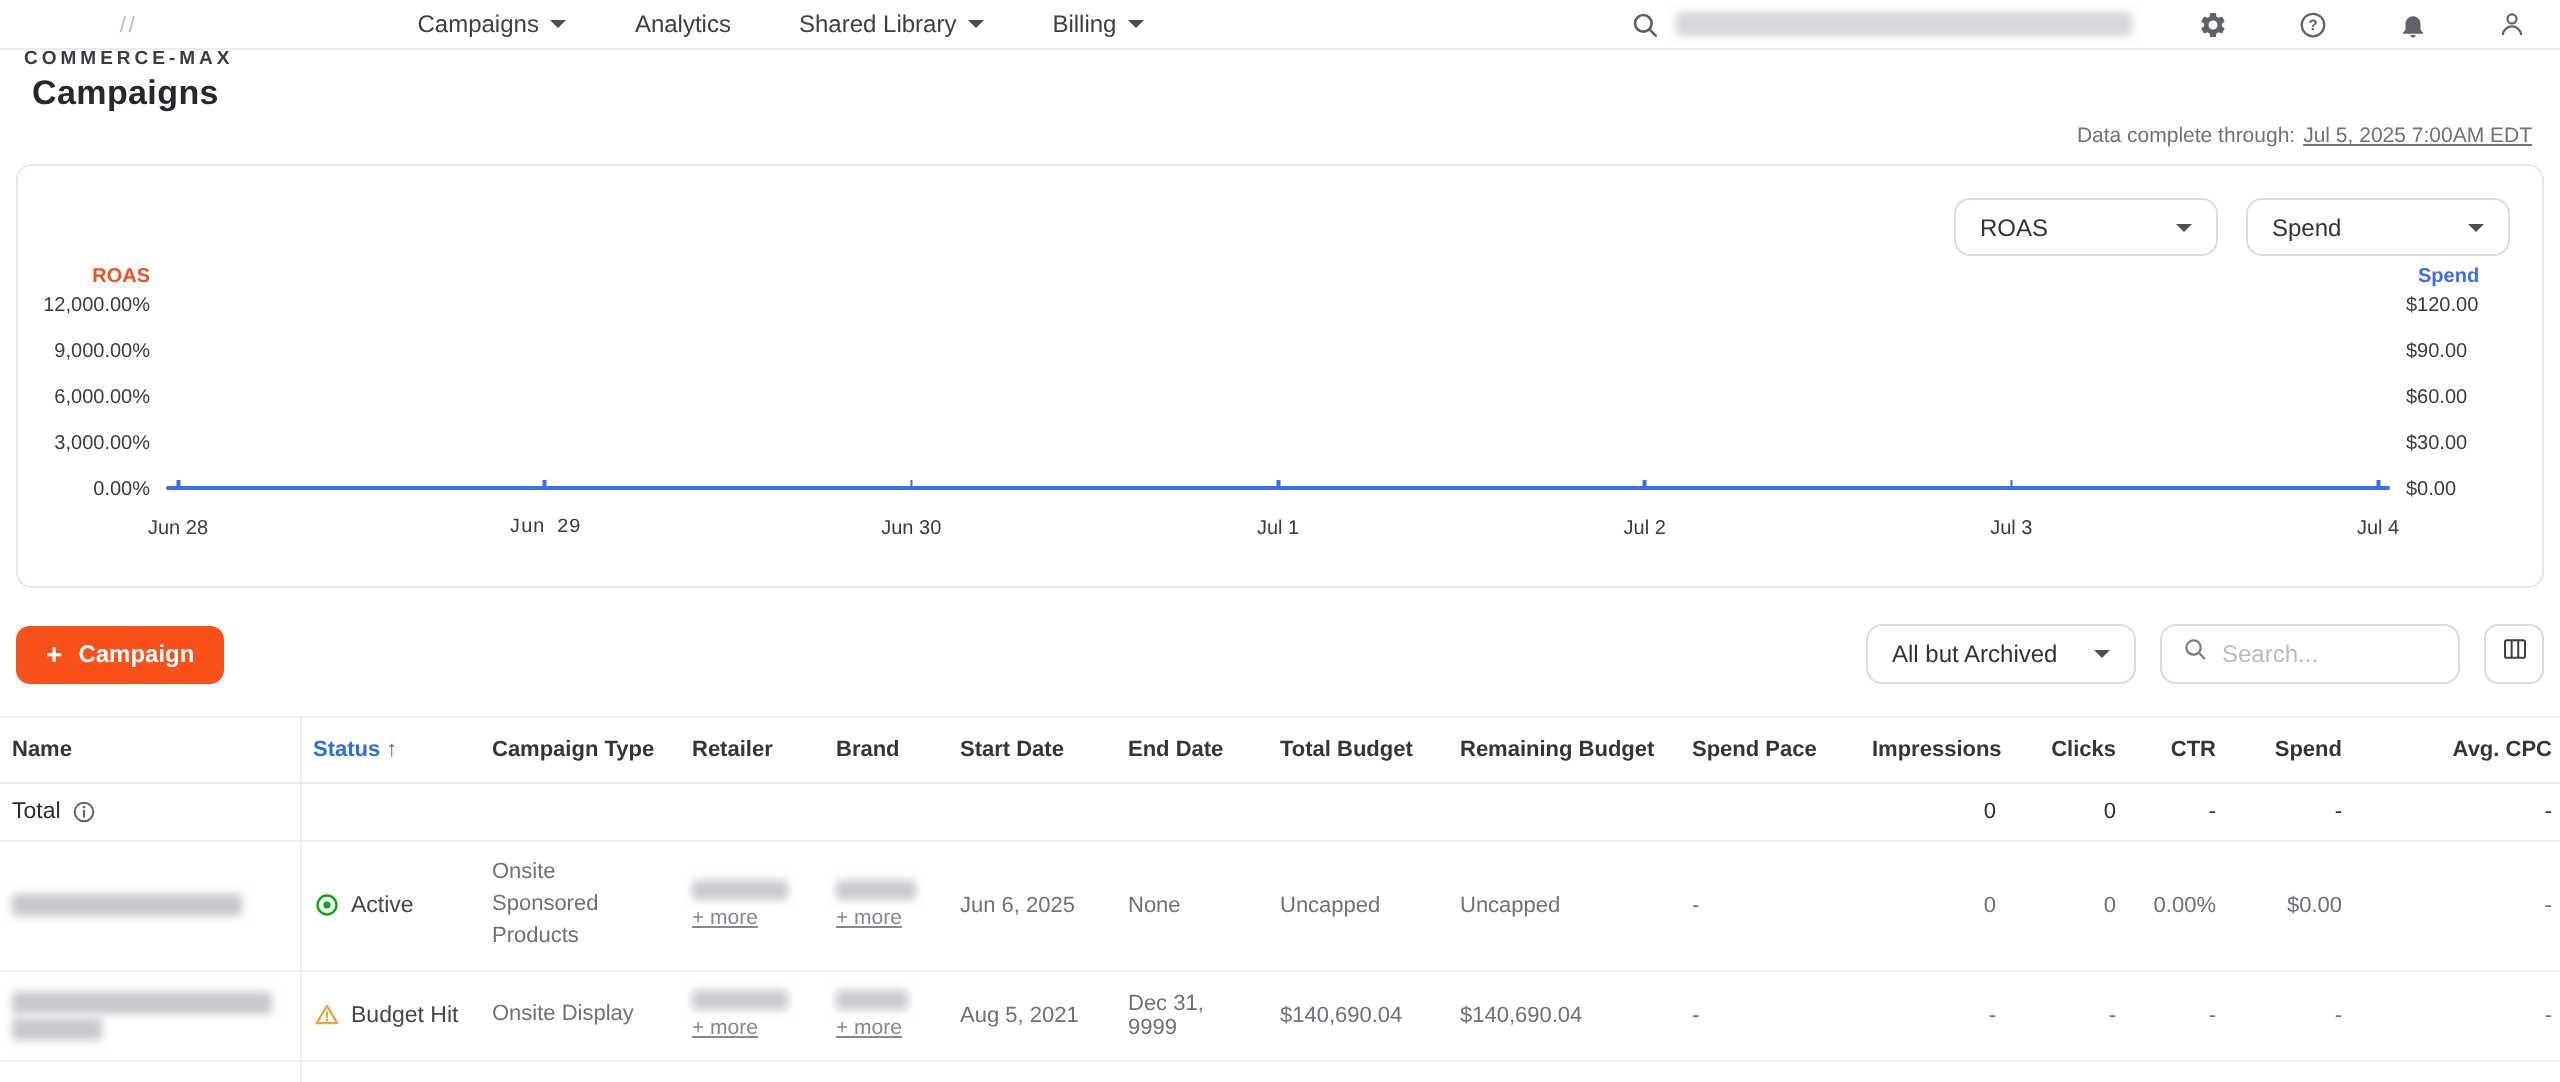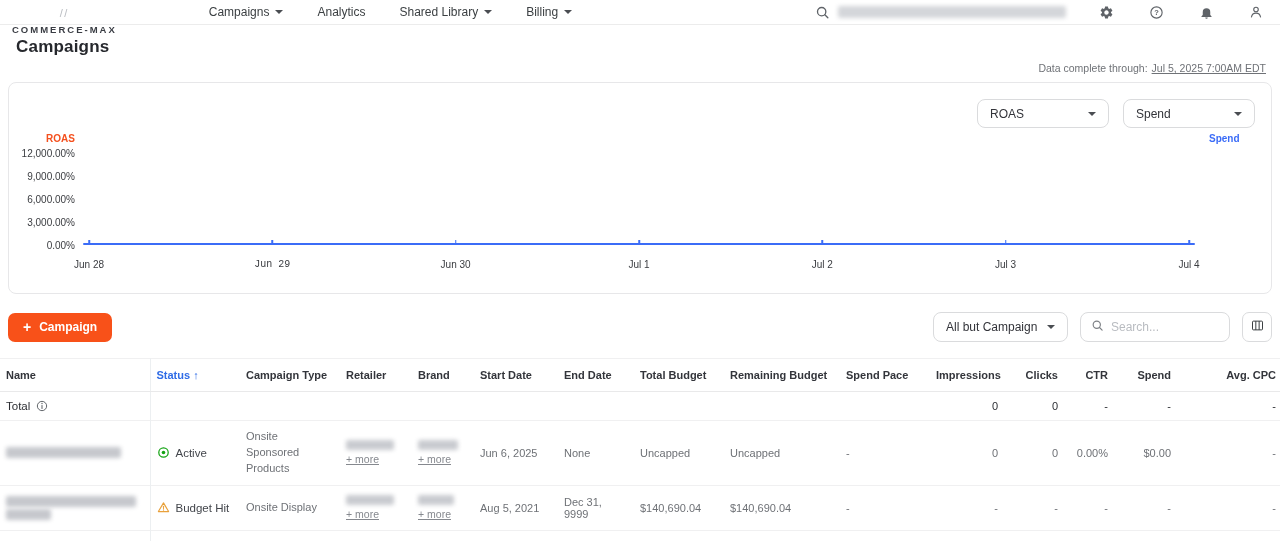--- a/index.html
+++ b/index.html
@@ -203,40 +203,47 @@
     <div class="plotC" id="plotC">
       <div class="chart-line"></div>
     <div class="line-tick" style="left: calc(0% + 6px);"></div>
         <div class="line-tick" style="left: calc(16.67% + 3.9996px);"></div>
         <div class="line-tick" style="left: calc(33.33% + 2.0004px);"></div>
         <div class="line-tick" style="left: calc(50% + 0px);"></div>
         <div class="line-tick" style="left: calc(66.67% - 2.0004px);"></div>
         <div class="line-tick" style="left: calc(83.33% - 3.9996px);"></div>
         <div class="line-tick" style="left: calc(100% - 6px);"></div>
       </div>
+    <div class="axisR" id="axisR">
+        <span class="tick" style="top: 0%;">$120.00</span>
+        <span class="tick" style="top: 25%;">$90.00</span>
+        <span class="tick" style="top: 50%;">$60.00</span>
+        <span class="tick" style="top: 75%;">$30.00</span>
+        <span class="tick" style="top: 100%;">$0.00</span>
+      </div>
   </div>
   <div class="x-axis" id="xAxis">
       <span class="xlab" style="left: calc(0% + 6px);">Jun 28</span>
       <span class="xlab" style="left: calc(16.67% + 3.9996px); font-family: Liberation Mono, monospace;">Jun 29</span>
       <span class="xlab" style="left: calc(33.33% + 2.0004px);">Jun 30</span>
       <span class="xlab" style="left: calc(50% + 0px);">Jul 1</span>
       <span class="xlab" style="left: calc(66.67% - 2.0004px);">Jul 2</span>
       <span class="xlab" style="left: calc(83.33% - 3.9996px);">Jul 3</span>
       <span class="xlab" style="left: calc(100% - 6px);">Jul 4</span>
     </div>
 </div>
 
 <div class="toolbar">
   <button class="btn-campaign">
     <span class="plus">+</span>
     <span>Campaign</span>
   </button>
   <div class="toolbar-right">
     <div class="filter-select">
-      <span>All but Campaign</span>
+      <span>All but Archived</span>
       <span class="caret"></span>
     </div>
     <div class="search-box">
       <span>
         <svg width="13" height="13" viewBox="0 0 18 18" fill="none">
             <circle cx="8" cy="8" r="5" stroke="#7d8085" stroke-width="1.6"></circle>
             <line x1="11.8" y1="11.8" x2="15.4" y2="15.4" stroke="#7d8085" stroke-width="1.6" stroke-linecap="round"></line>
           </svg>
       </span>
       <input type="text" placeholder="Search..." style="">

